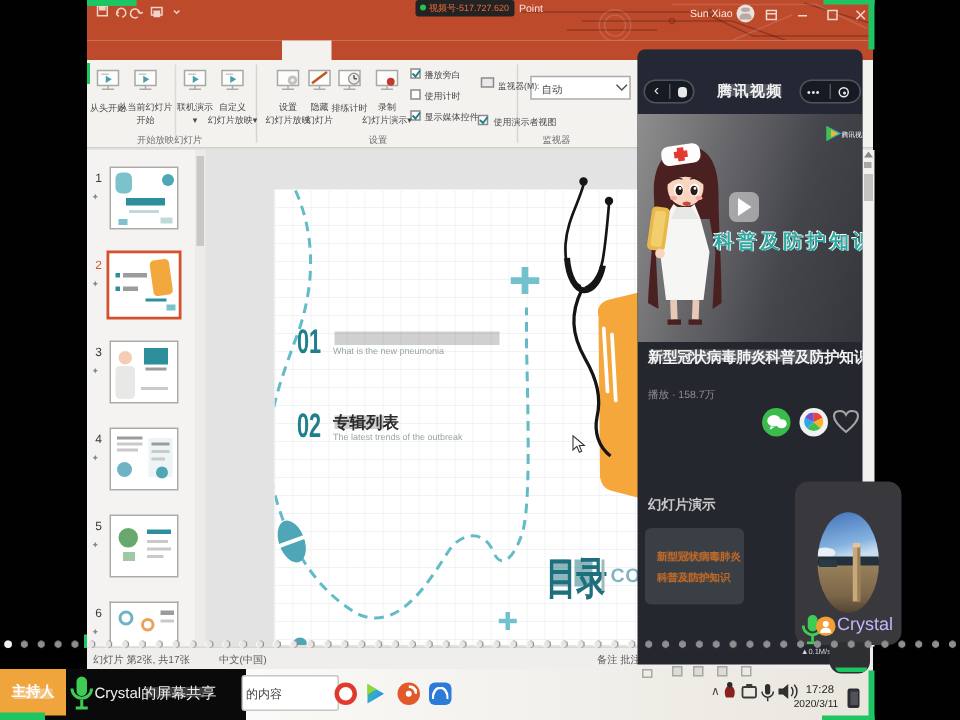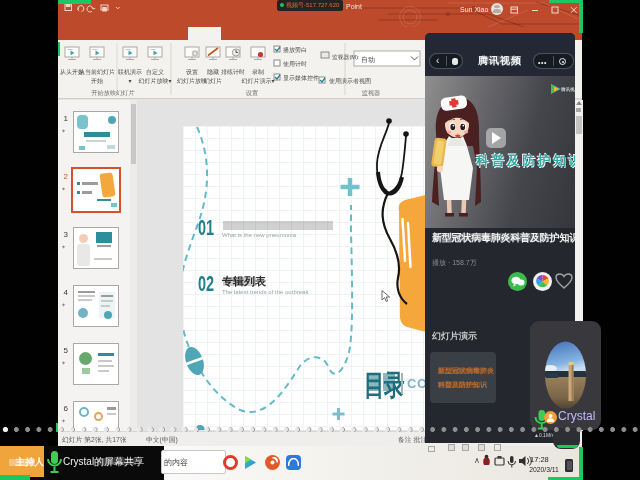--- a/index.html
+++ b/index.html
@@ -416,21 +416,21 @@
 <div class="a" style="left:58px;top:425px;width:370px;height:9px;z-index:31;
   background-image:radial-gradient(circle at 5px 4.5px,rgba(252,252,252,0.8) 2.2px,rgba(252,252,252,0) 2.6px);
   background-size:11.25px 9px;background-position:-2.6px 0"></div>
 <div class="a" style="left:0;top:425px;width:640px;height:9px;z-index:30;
   background-image:radial-gradient(circle at 5px 4.5px,#8E8E8E 2.2px,rgba(142,142,142,0) 2.6px);
   background-size:11.25px 9px;background-position:0 0"></div>
 
 <div class="a" id="bottom" style="left:0;top:446px;width:640px;height:34px;z-index:25">
   <div class="a" style="left:0;top:0;width:164px;height:34px;background:#0A0A0A"></div>
   <div class="a" style="left:164px;top:0;width:418px;height:34px;background:linear-gradient(90deg,#FBFAF8 0%,#F3F1EC 45%,#E9E6DE 100%)"></div>
-  <div class="a" style="left:0;top:0;width:44px;height:31px;background:#F0A43C;color:#fff;font-size:9.5px;font-weight:bold;text-align:right;line-height:31px">主持人</div>
+  <div class="a" style="left:0;top:0;width:44px;height:31px;background:#F0A43C;color:#fff;font-size:9.5px;font-weight:bold;text-align:center;line-height:31px">主持人</div>
   <div class="a" style="left:9px;top:13px;width:26px;height:7px;background:rgba(255,255,255,0.35)"></div>
   <div class="a" style="left:0;top:29px;width:30px;height:5px;background:#1EC663"></div>
   <svg class="a" style="left:46px;top:4px" width="16" height="25">
     <rect x="5" y="1" width="7" height="13" rx="3.5" fill="#3FCC54"></rect>
     <path d="M2 9 a6.5 6.5 0 0 0 13 0" stroke="#3FCC54" stroke-width="2" fill="none"></path>
     <path d="M8.5 16.5 v4.5 M4.5 22 h8" stroke="#3FCC54" stroke-width="2" fill="none"></path>
   </svg>
   <div class="a" style="left:97px;top:12px;width:39px;height:7px;background:rgba(240,240,240,0.22)"></div>
   <div class="a" style="left:63px;top:9px;font-size:10px;color:#F0F0F0;white-space:nowrap">Crystal的屏幕共享</div>
   <div class="a" style="left:161px;top:4px;width:65px;height:24px;background:#fff;border:1px solid #C6C6C6;border-radius:2px"></div>
@@ -468,21 +468,21 @@
   <svg class="a" style="left:481px;top:7px" width="90" height="17">
     <path d="M3 12 C1 8 3 4 5.5 4 C8 4 10 8 8 12 Z" fill="#8A2020"></path>
     <circle cx="5.5" cy="3.5" r="1.8" fill="#2A2A2A"></circle>
     <rect x="14" y="5" width="9" height="7" rx="1" fill="none" stroke="#3A3A3A" stroke-width="1.2"></rect>
     <rect x="16.5" y="3" width="4" height="2.5" fill="#3A3A3A"></rect>
     <rect x="29" y="3" width="3.5" height="7" rx="1.7" fill="#2F2F2F"></rect>
     <path d="M27 8 a3.8 3.8 0 0 0 7.6 0 M30.8 12 v2.5" stroke="#2F2F2F" fill="none"></path>
     <path d="M38 6 L41 6 L44.5 3 L44.5 13 L41 10 L38 10 Z" fill="#2F2F2F"></path>
     <path d="M46.5 5 a4.5 4.5 0 0 1 0 6 M48.5 3.5 a6.5 6.5 0 0 1 0 9" stroke="#2F2F2F" fill="none"></path>
   </svg>
-  <div class="a" style="left:530px;top:9px;width:26px;text-align:left;font-size:7.5px;color:#1F1F1F">17:28</div>
+  <div class="a" style="left:530px;top:9px;width:26px;text-align:right;font-size:7.5px;color:#1F1F1F">17:28</div>
   <div class="a" style="left:529px;top:20px;width:30px;text-align:center;font-size:6.8px;color:#1F1F1F">2020/3/11</div>
   <div class="a" style="left:565px;top:13px;width:8px;height:13px;background:#2E2E32;border-radius:1.5px"></div>
   <div class="a" style="left:566.5px;top:15px;width:5px;height:9px;background:#51515A"></div>
   <div class="a" style="left:579px;top:1px;width:4px;height:33px;background:#1EC663"></div>
   <div class="a" style="left:548px;top:31px;width:35px;height:3px;background:#1EC663"></div>
 </div>
 
 </div>
 
 </body></html>

